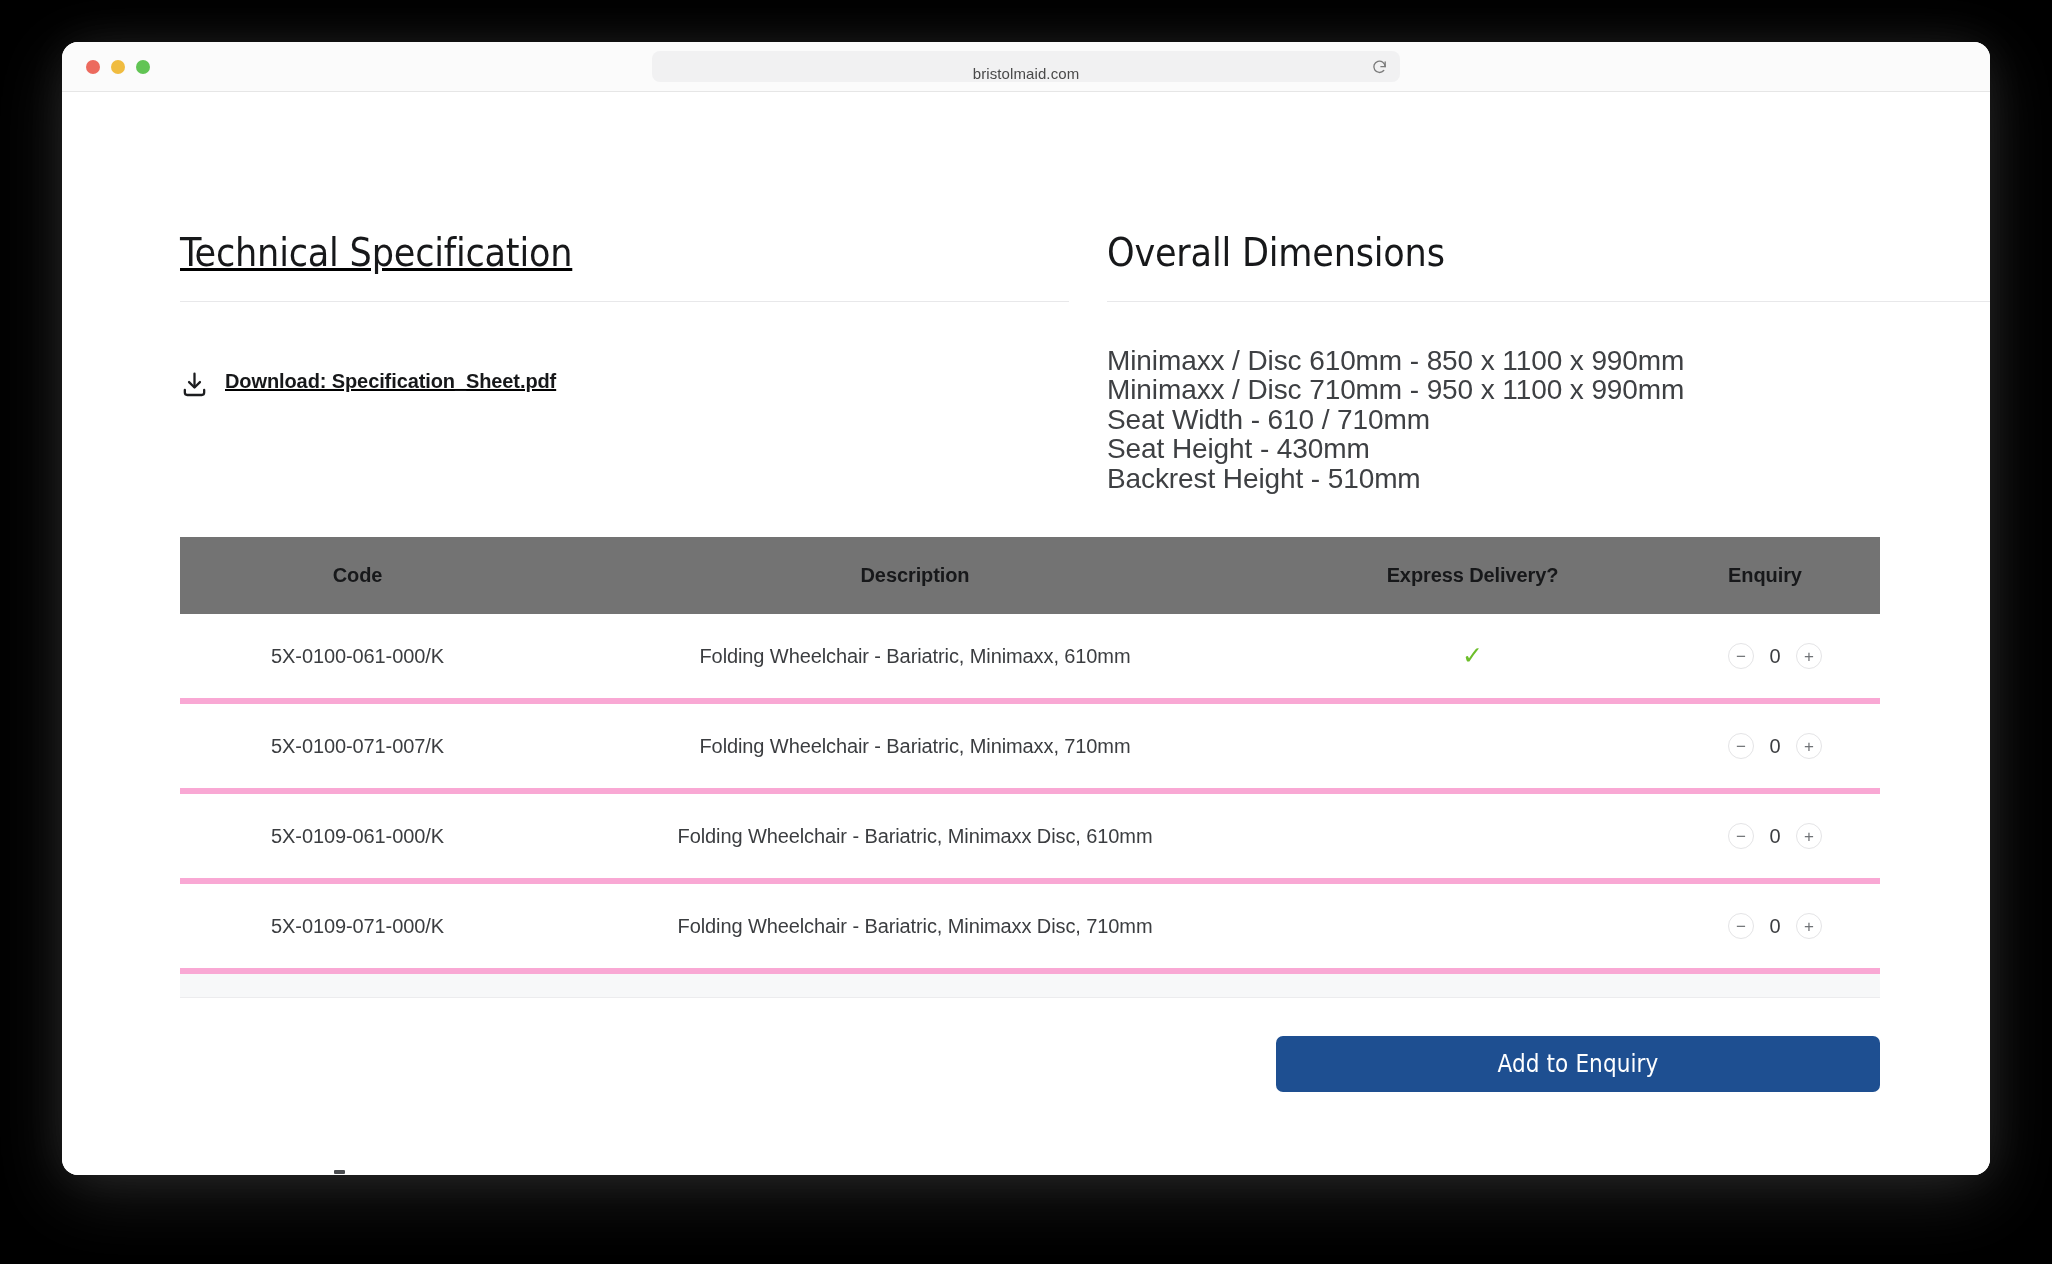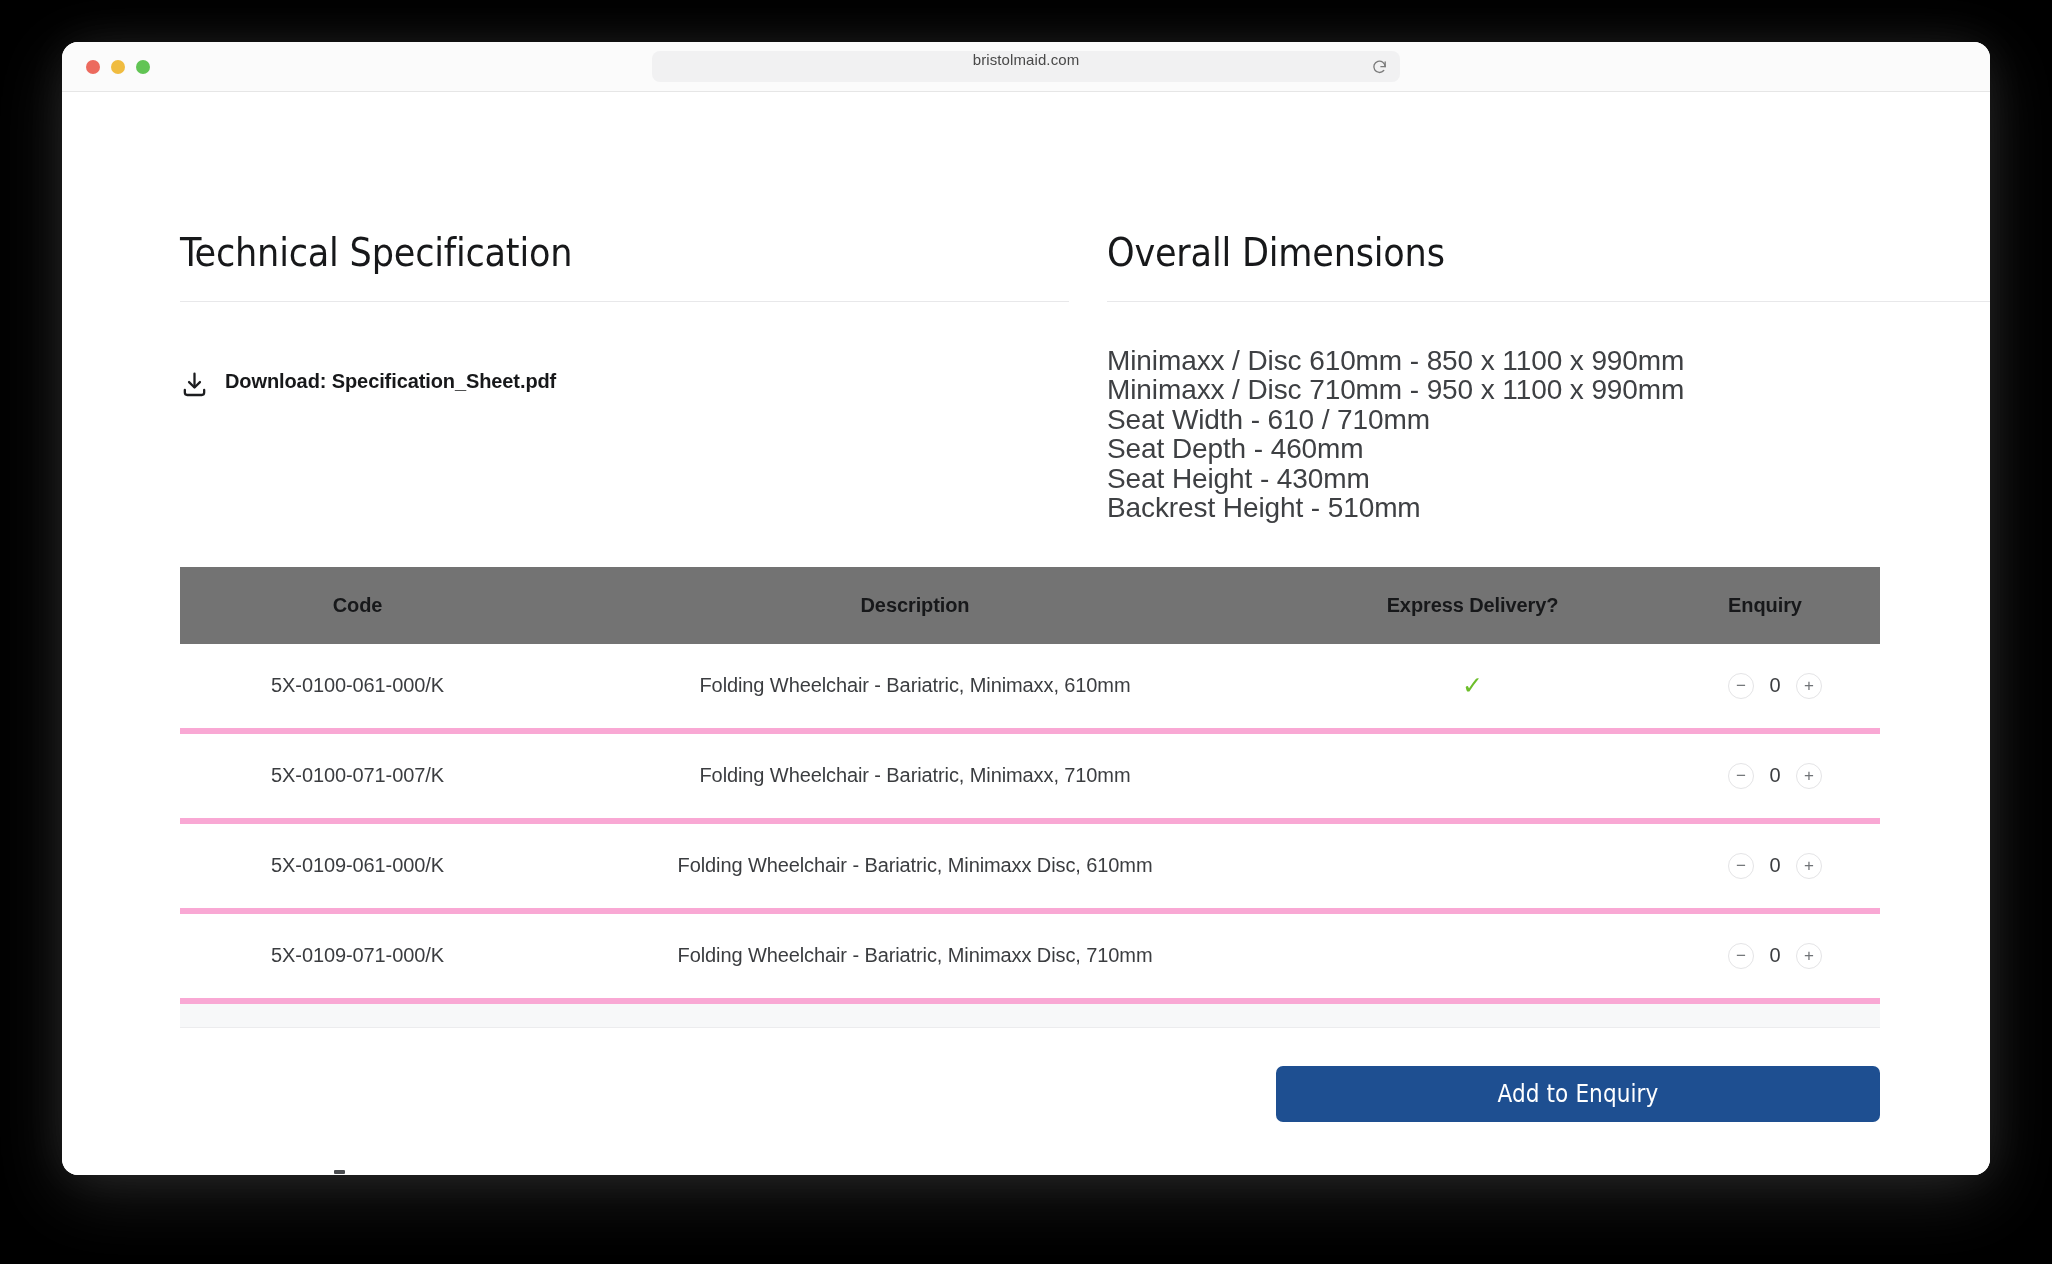--- a/index.html
+++ b/index.html
@@ -57,21 +57,21 @@
 
   .urlbar {
     position: absolute;
     left: 50%;
     transform: translateX(-50%);
     width: 748px;
     height: 31px;
     background: #f1f1f2;
     border-radius: 8px;
     display: flex;
-    align-items: flex-start;
+    align-items: flex-end;
     justify-content: center;
   }
   .url-text {
     font-size: 15px;
     color: #494949;
     letter-spacing: 0.1px;
   }
   .reload-icon {
     position: absolute;
     right: 12px;
@@ -98,21 +98,21 @@
     left: 118px;
     top: 140px;
     width: 1700px;
   }
 
   
   .cols {
     display: flex;
     gap: 38px;
   }
-  .col { width: 889px; }
+  .col { width: 889px; text-decoration: underline; }
   .col-right { width: 889px; }
 
   .section-title {
     font-family: "DejaVu Sans Condensed", "Liberation Sans Narrow", "Liberation Sans", sans-serif;
     font-size: 39px;
     font-weight: 400;
     color: #17181a;
     letter-spacing: -0.2px;
     line-height: 1.1;
     white-space: nowrap;
@@ -308,21 +308,20 @@
           </div>
 
           <div class="col-right">
             <h2 class="section-title">Overall Dimensions</h2>
             <div class="title-rule"></div>
 
             <ul class="dims-list">
               <li>Minimaxx / Disc 610mm - 850 x 1100 x 990mm</li>
               <li>Minimaxx / Disc 710mm - 950 x 1100 x 990mm</li>
               <li>Seat Width - 610 / 710mm</li>
-              <li>Seat Depth - 460mm</li>
               <li>Seat Height - 430mm</li>
               <li>Backrest Height - 510mm</li>
             </ul>
           </div>
         </div>
 
         <table class="spec-table">
           <thead>
             <tr>
               <th class="th-code">Code</th>

